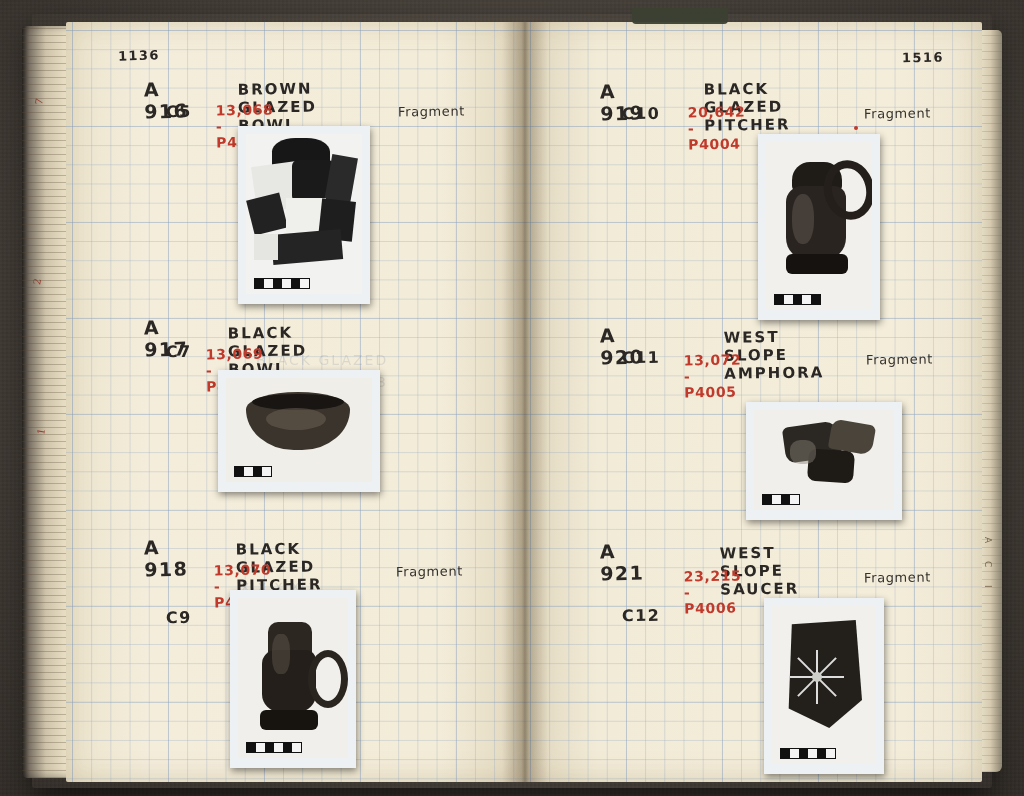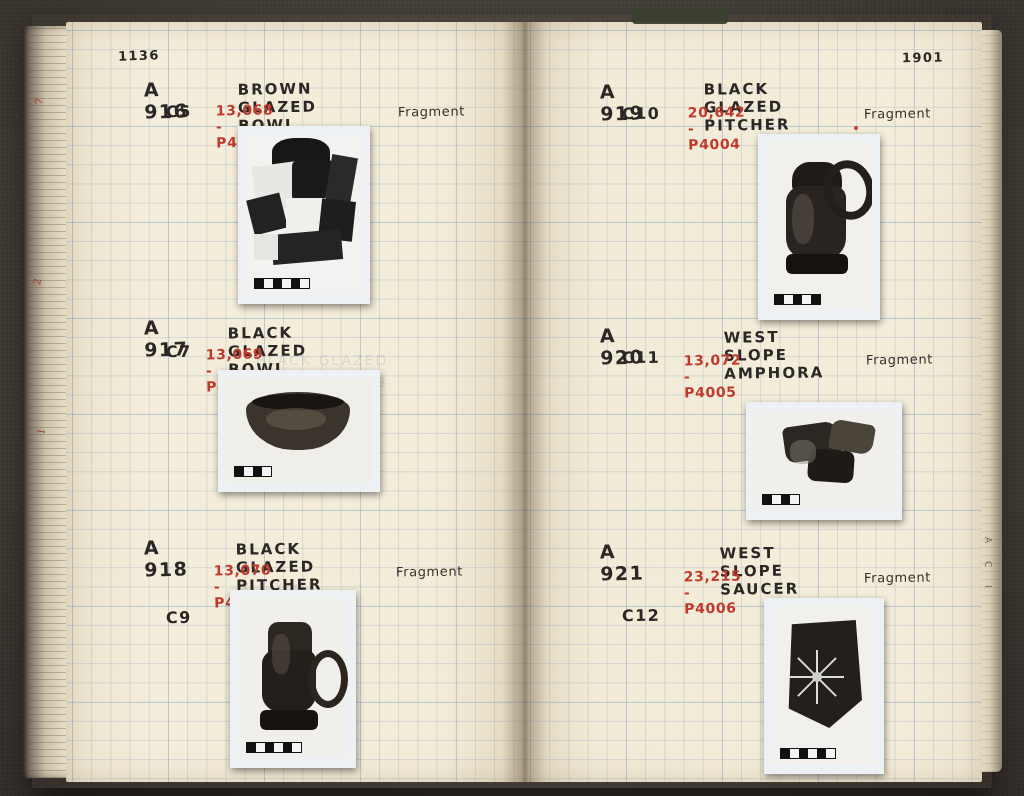--- a/index.html
+++ b/index.html
@@ -212,21 +212,21 @@
                 </div>
             </div>
           </div>
         </div>
       </div>
 
       <div class="page right">
         <div class="grid"></div>
         <div class="grid strong"></div>
 
-        <div class="folio r hand">1901</div>
+        <div class="folio r hand">1516</div>
 
         <div class="entry">
           <div style="position:absolute;left:76px;top:58px;" class="hand cat">A 919</div>
           <div style="position:absolute;left:90px;top:82px;" class="hand box">C10</div>
           <div style="position:absolute;left:180px;top:58px;" class="hand title">BLACK GLAZED PITCHER</div>
           <div style="position:absolute;left:164px;top:82px;" class="neg">20,642 - P4004</div>
           <div style="position:absolute;left:340px;top:84px;" class="hand frag">Fragment</div>
           <div style="position:absolute;left:330px;top:104px;width:4px;height:4px;border-radius:50%;background:#c0392b;"></div>
 
           <div class="photo" style="left:234px;top:112px;width:106px;">

